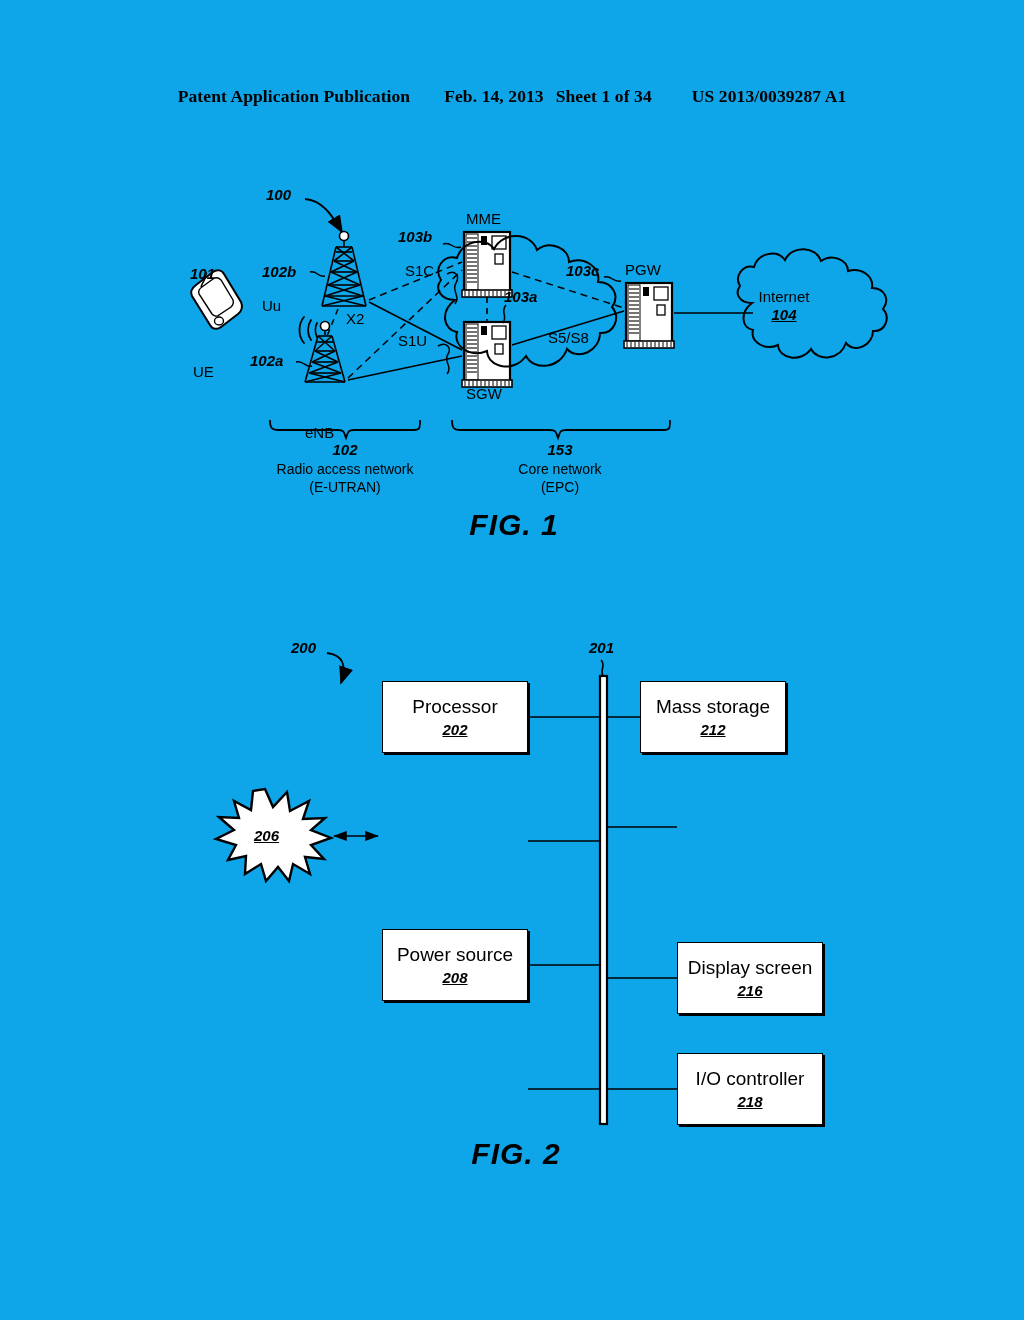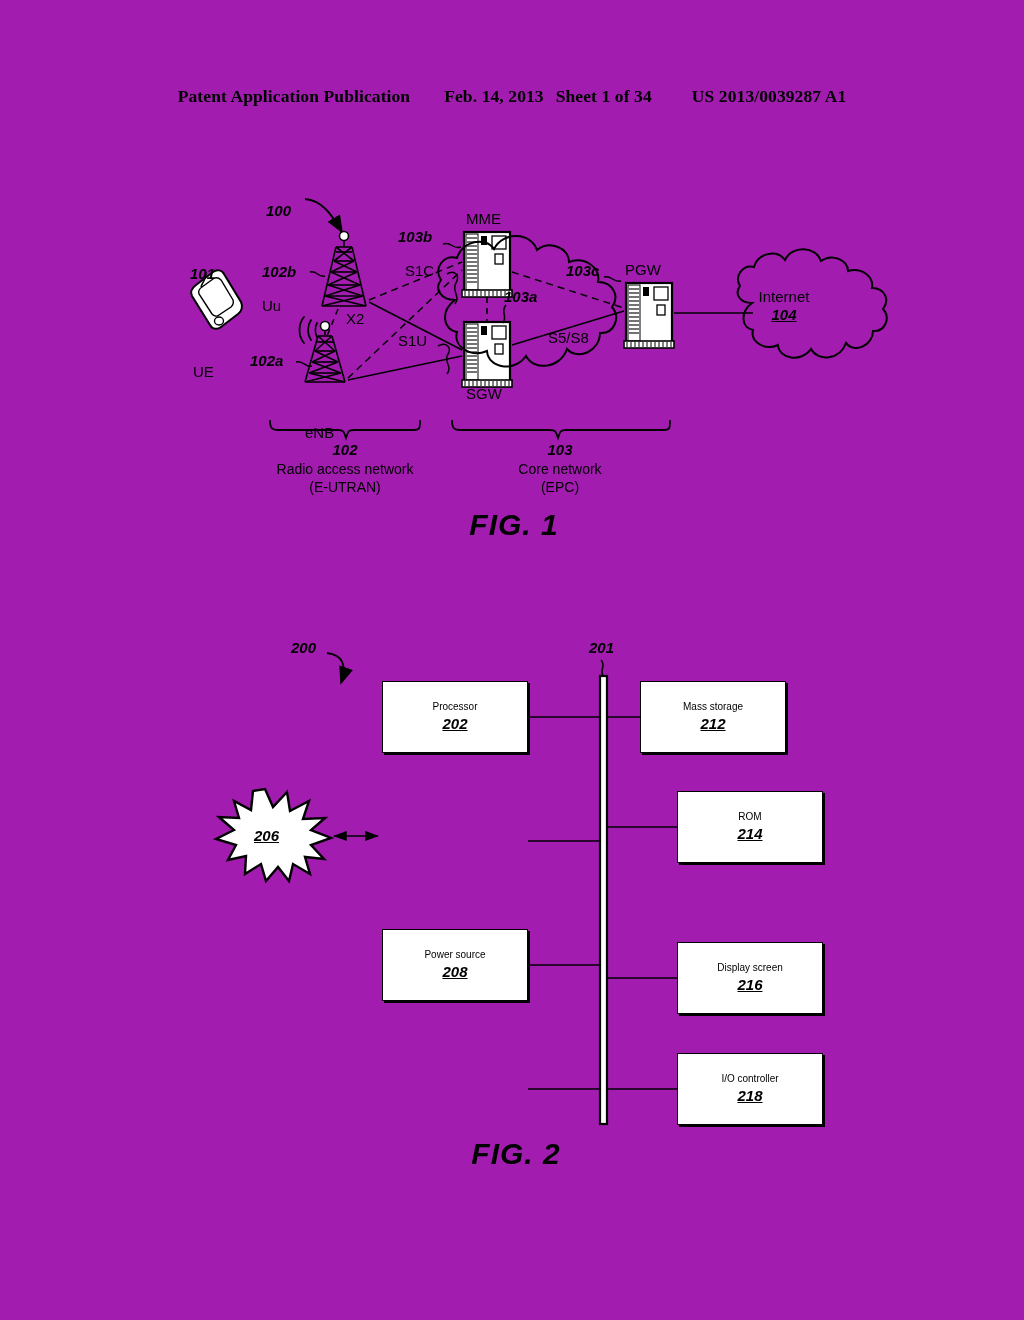--- a/index.html
+++ b/index.html
@@ -14,21 +14,21 @@
     position: relative;
     font-family: "Liberation Sans", sans-serif;
     color: #000000;
     overflow: hidden;
   }
   #page {
     position: absolute;
     left: 0; top: 0;
     width: 1024px;
     height: 1320px;
-    background: #a21caf;
+    background: #0ea5e9;
   }
 
   
   .hdr {
     position: absolute;
     top: 86px;
     left: 0;
     width: 1024px;
     text-align: center;
     font-family: "Liberation Serif", serif;
@@ -93,21 +93,21 @@
     font-size: 14.5px;
     line-height: 1.35;
     text-align: center;
   }
   .box .num {
     text-decoration: underline;
     font-style: italic;
     font-weight: bold;
     font-size: 15px;
   }
-  .box .t { font-size: 10px; }
+  .box .t { font-size: 19px; }
 
   .grp-caption {
     position: absolute;
     text-align: center;
     transform: translateX(-50%);
     font-size: 14px;
     line-height: 1.3;
   }
   .grp-caption .gnum {
     font-style: italic;
@@ -371,21 +371,21 @@
 
     <path d="M447,274 C455,269 460,276 456,283 C451,291 461,296 455,304" fill="none" stroke="#000" stroke-width="1.5"></path>
     <path d="M438,346 C446,341 452,348 448,354 C443,362 453,366 447,374" fill="none" stroke="#000" stroke-width="1.5"></path>
 
     <path d="M270,420 C270,428 272,430 278,430 L338,430 C344,430 344,432 346,438
              C348,432 348,430 354,430 L414,430 C420,430 420,428 420,420" fill="none" stroke="#000" stroke-width="1.8"></path>
     <path d="M452,420 C452,428 454,430 460,430 L550,430 C556,430 556,432 558,438
              C560,432 560,430 566,430 L664,430 C670,430 670,428 670,420" fill="none" stroke="#000" stroke-width="1.8"></path>
   </svg>
 
-  <div class="lbl ref" style="left:266px; top:186px;margin-top:16px;">100</div>
+  <div class="lbl ref" style="left:266px; top:186px;">100</div>
   <div class="lbl ref" style="left:190px; top:265px;">101</div>
   <div class="lbl" style="left:193px; top:363px; font-size:15px;">UE</div>
   <div class="lbl ref" style="left:262px; top:263px;">102b</div>
   <div class="lbl ref" style="left:250px; top:352px;">102a</div>
   <div class="lbl" style="left:305px; top:384px; font-size:15px;margin-top:40px;">eNB</div>
   <div class="lbl" style="left:262px; top:297px; font-size:15px;">Uu</div>
   <div class="lbl" style="left:346px; top:310px; font-size:15px;">X2</div>
   <div class="lbl" style="left:405px; top:262px; font-size:15px;">S1C</div>
   <div class="lbl" style="left:398px; top:332px; font-size:15px;">S1U</div>
   <div class="lbl" style="left:548px; top:329px; font-size:15px;">S5/S8</div>
@@ -397,21 +397,21 @@
   <div class="lbl ref" style="left:566px; top:262px;">103c</div>
   <div class="lbl ctr" style="left:784px; top:288px; font-size:15px;">Internet</div>
   <div class="lbl ctr ref" style="left:784px; top:306px; text-decoration:underline;">104</div>
 
   <div class="grp-caption" style="left:345px; top:440px;">
     <div class="gnum">102</div>
     <div>Radio access network</div>
     <div>(E-UTRAN)</div>
   </div>
   <div class="grp-caption" style="left:560px; top:440px;">
-    <div class="gnum">103</div>
+    <div class="gnum">153</div>
     <div>Core network</div>
     <div>(EPC)</div>
   </div>
 
   <div class="figcap" style="left:514px; top:508px;">FIG. 1</div>
 
   <svg class="svglayer" viewBox="0 0 1024 1320" xmlns="http://www.w3.org/2000/svg">
 
     <path d="M327,653 C343,655 347,665 341,683" fill="none" stroke="#000" stroke-width="1.8" marker-end="url(#arrBig)"></path>
 
@@ -451,24 +451,20 @@
     <span class="t">Power source</span>
     <span class="num">208</span>
   </div>
 
 
   <div class="box" style="left:640px; top:681px; width:146px; height:72px;">
     <span class="t">Mass storage</span>
     <span class="num">212</span>
   </div>
 
-  <div class="box" style="left:677px; top:791px; width:146px; height:72px;">
-    <span class="t">ROM</span>
-    <span class="num">214</span>
-  </div>
 
   <div class="box" style="left:677px; top:942px; width:146px; height:72px;">
     <span class="t">Display screen</span>
     <span class="num">216</span>
   </div>
 
   <div class="box" style="left:677px; top:1053px; width:146px; height:72px;">
     <span class="t">I/O controller</span>
     <span class="num">218</span>
   </div>

